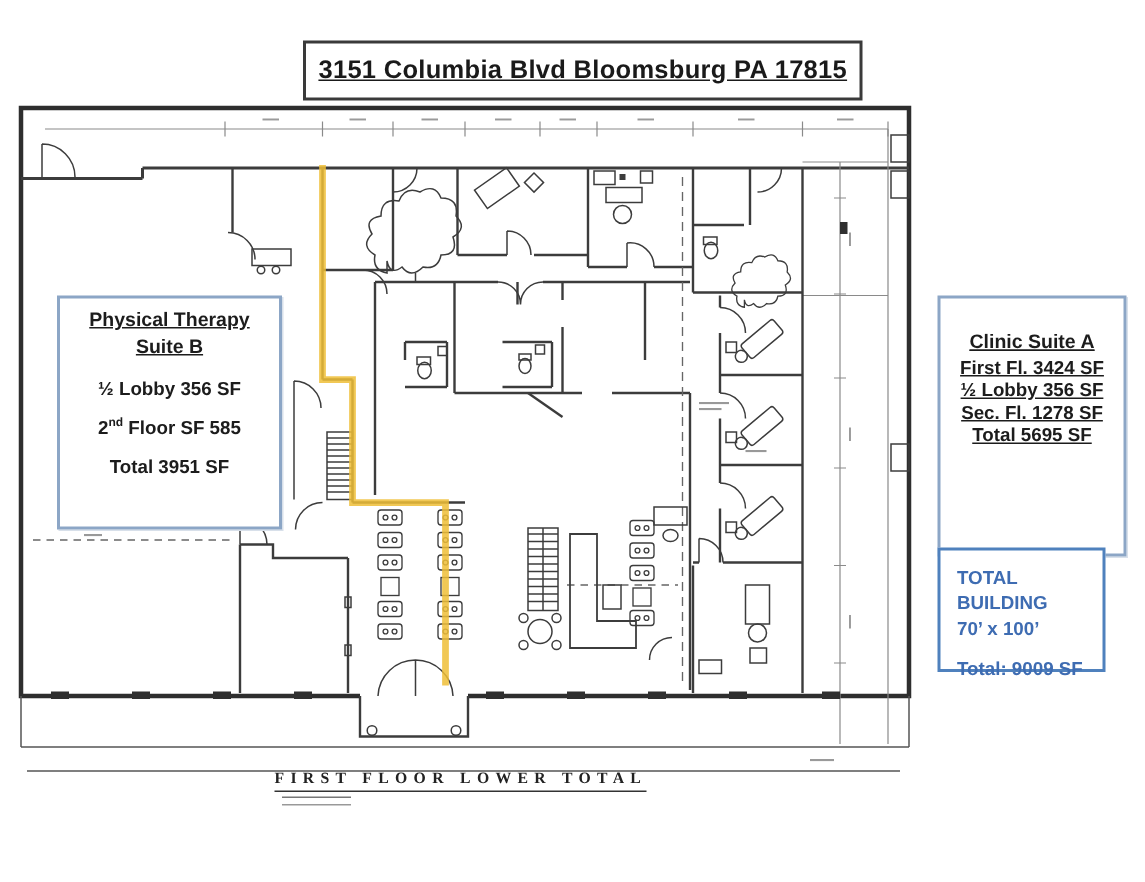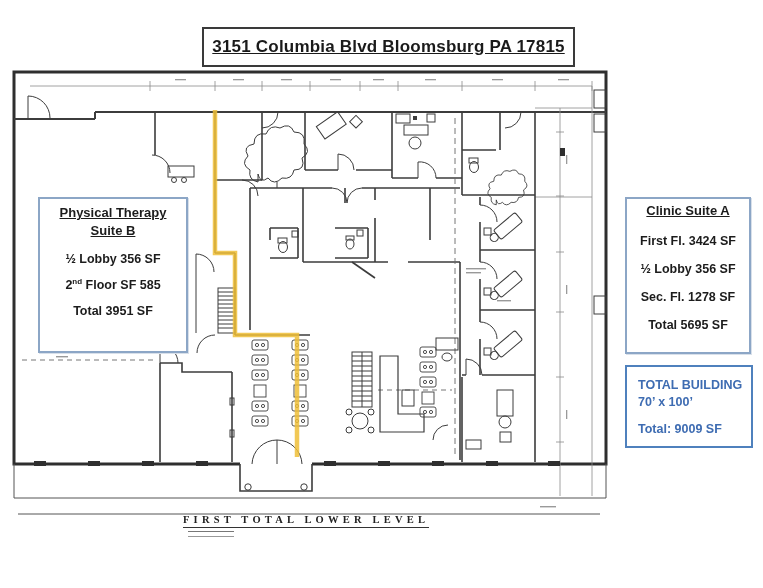--- a/index.html
+++ b/index.html
@@ -10,28 +10,28 @@
   
   .title-box{position:absolute;left:202px;top:27px;width:369px;height:36px;
     border:2px solid #3a3a3a;background:#fff;display:flex;align-items:center;justify-content:center;}
   .title-box span{font-size:17px;font-weight:700;color:#1a1a1a;text-decoration:underline;
     letter-spacing:.2px;}
 
   
   .info-box{position:absolute;background:#fff;border:2px solid #8ca6c6;
     color:#1c1c1c;font-weight:700;text-align:center;box-shadow:1px 1px 0 #d8e0ea;}
   .suite-b{left:38px;top:197px;width:146px;height:147px;padding-top:5px;font-size:13px;}
-  .clinic-a{left:625px;top:197px;width:122px;height:150px;padding-top:3px;font-size:12.5px;}
+  .clinic-a{left:625px;top:197px;width:122px;height:150px;padding-top:20px;font-size:12.5px;text-decoration:underline;}
   .info-heading{text-decoration:underline;line-height:18px;font-size:13px;}
   .info-row{margin-top:13px;line-height:13px;font-size:12.5px;}
-  .clinic-a .info-row{margin-top:15px;}
+  .clinic-a .info-row{margin-top:2px;}
   sup{font-size:8px;vertical-align:super;line-height:0;text-align:center;}
 
   
-  .total-box{position:absolute;left:625px;top:365px;width:128px;height:83px;
+  .total-box{position:absolute;left:625px;top:365px;width:112px;height:83px;
     border:2px solid #4f81bd;background:#fff;color:#3e6cb2;font-weight:700;font-size:12.5px;
     padding:10px 0 0 11px;box-sizing:border-box;line-height:17px;}
   .total-box .total-line{margin-top:10px;}
 
   
   .floor-label{position:absolute;left:183px;top:514px;color:#222;
     font-family:"Liberation Serif",serif;font-weight:700;font-size:10.5px;
     letter-spacing:4.2px;border-bottom:1.6px solid #333;padding-bottom:2px;white-space:nowrap;}
   .floor-label-scale{position:absolute;left:188px;top:531px;width:46px;height:4px;
     border-top:1.6px solid #777;border-bottom:1px solid #999;}
@@ -262,16 +262,16 @@
     <div class="info-row">Sec. Fl.  1278 SF</div>
     <div class="info-row">Total 5695 SF</div>
   </div>
 
   <div class="total-box">
     <div>TOTAL BUILDING</div>
     <div>70’ x 100’</div>
     <div class="total-line">Total:  9009 SF</div>
   </div>
 
-  <div class="floor-label">FIRST TOTAL LOWER LEVEL</div>
+  <div class="floor-label">FIRST FLOOR LOWER TOTAL</div>
   <div class="floor-label-scale"></div>
 
 </div>
 
 </body></html>

